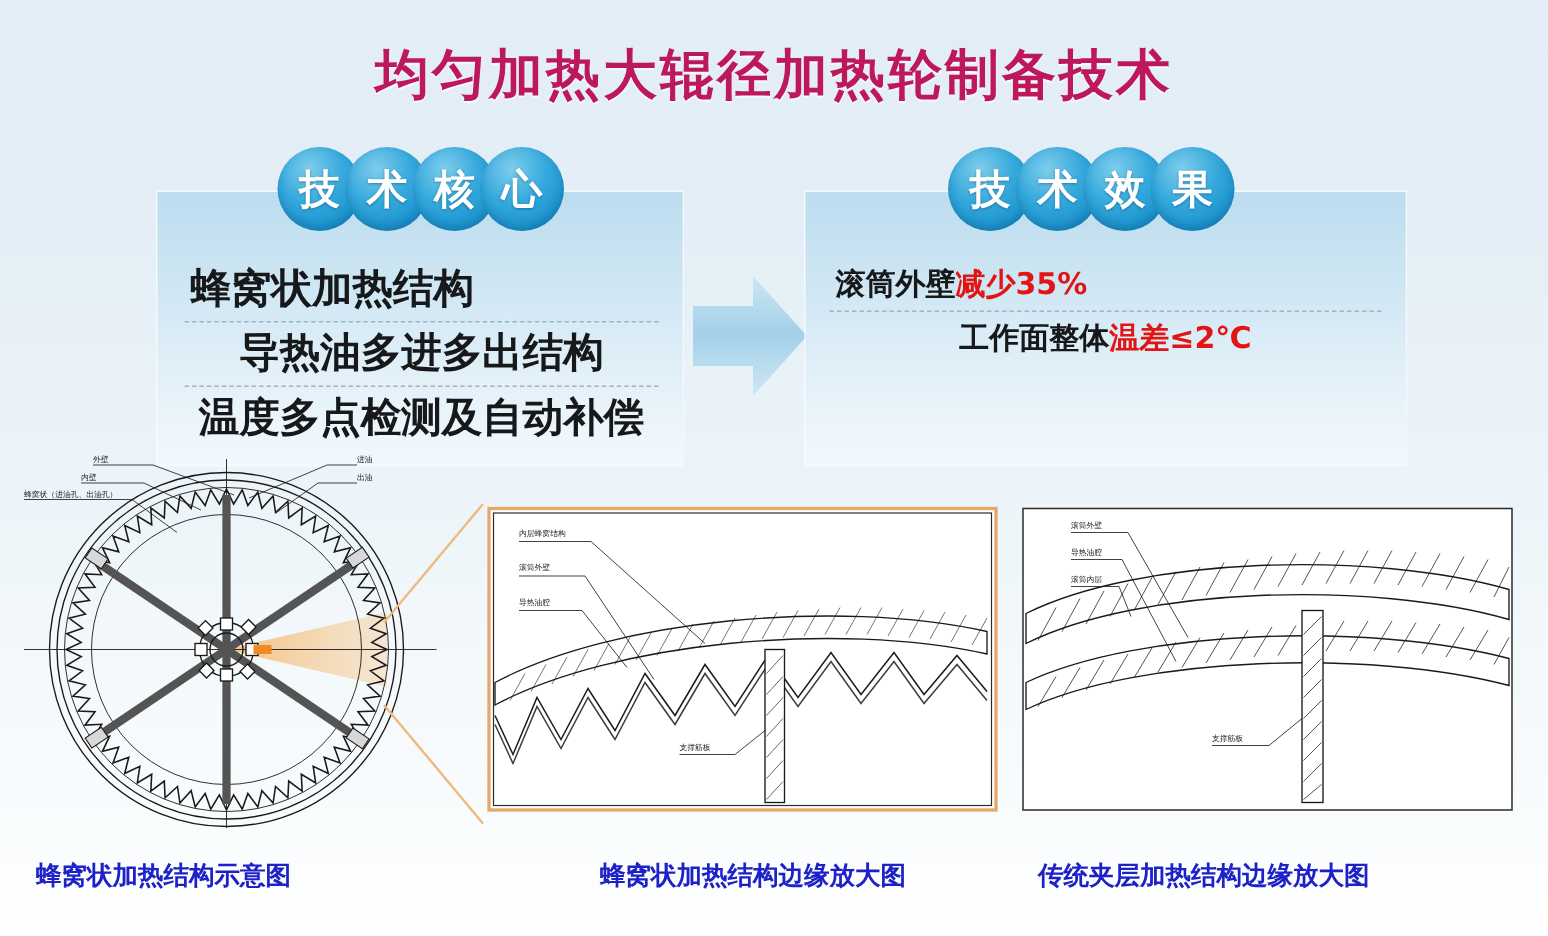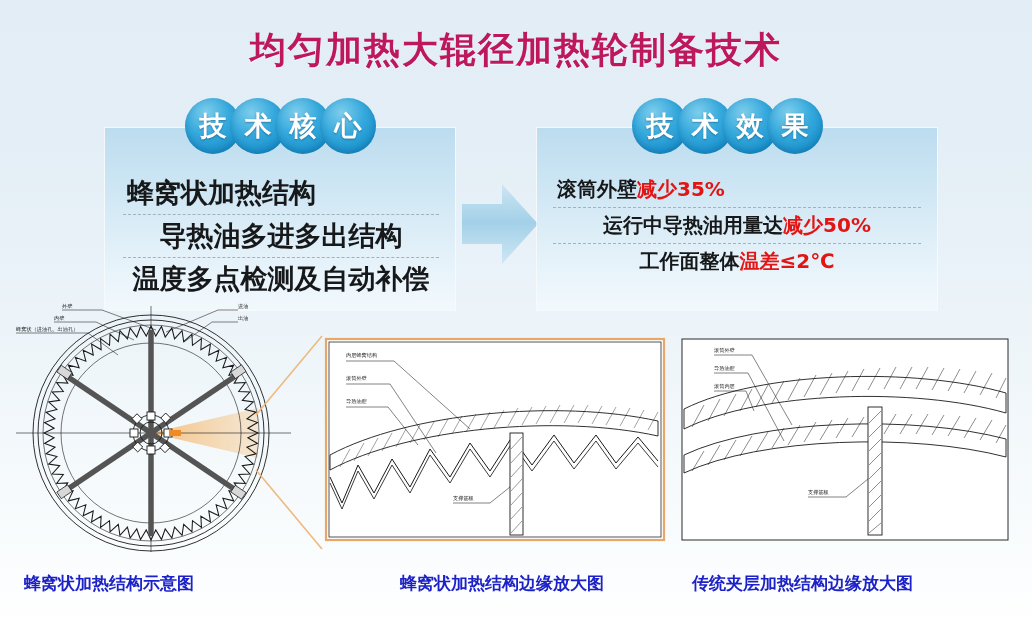--- a/index.html
+++ b/index.html
@@ -181,21 +181,20 @@
     <div class="circ">
       <span>效</span>
     </div>
     <div class="circ">
       <span>果</span>
     </div>
   </div>
 
   <div class="rows">
     <div class="row"><span>滚筒外壁</span><span class="hl">减少35%</span></div>
-    <div class="row"><span>运行中导热油用量达</span><span class="hl">减少50%</span></div>
     <div class="row"><span>工作面整体</span><span class="hl">温差≤2℃</span></div>
   </div>
 </div>
 
 <svg class="figure" id="fig-wheel" viewBox="0 0 290 255">
   <defs>
     <linearGradient id="fan" x1="0" y1="0" x2="1" y2="0">
       <stop offset="0%" stop-color="#f3a03c" stop-opacity="0.75"></stop>
       <stop offset="100%" stop-color="#f8c98e" stop-opacity="0.45"></stop>
     </linearGradient>

